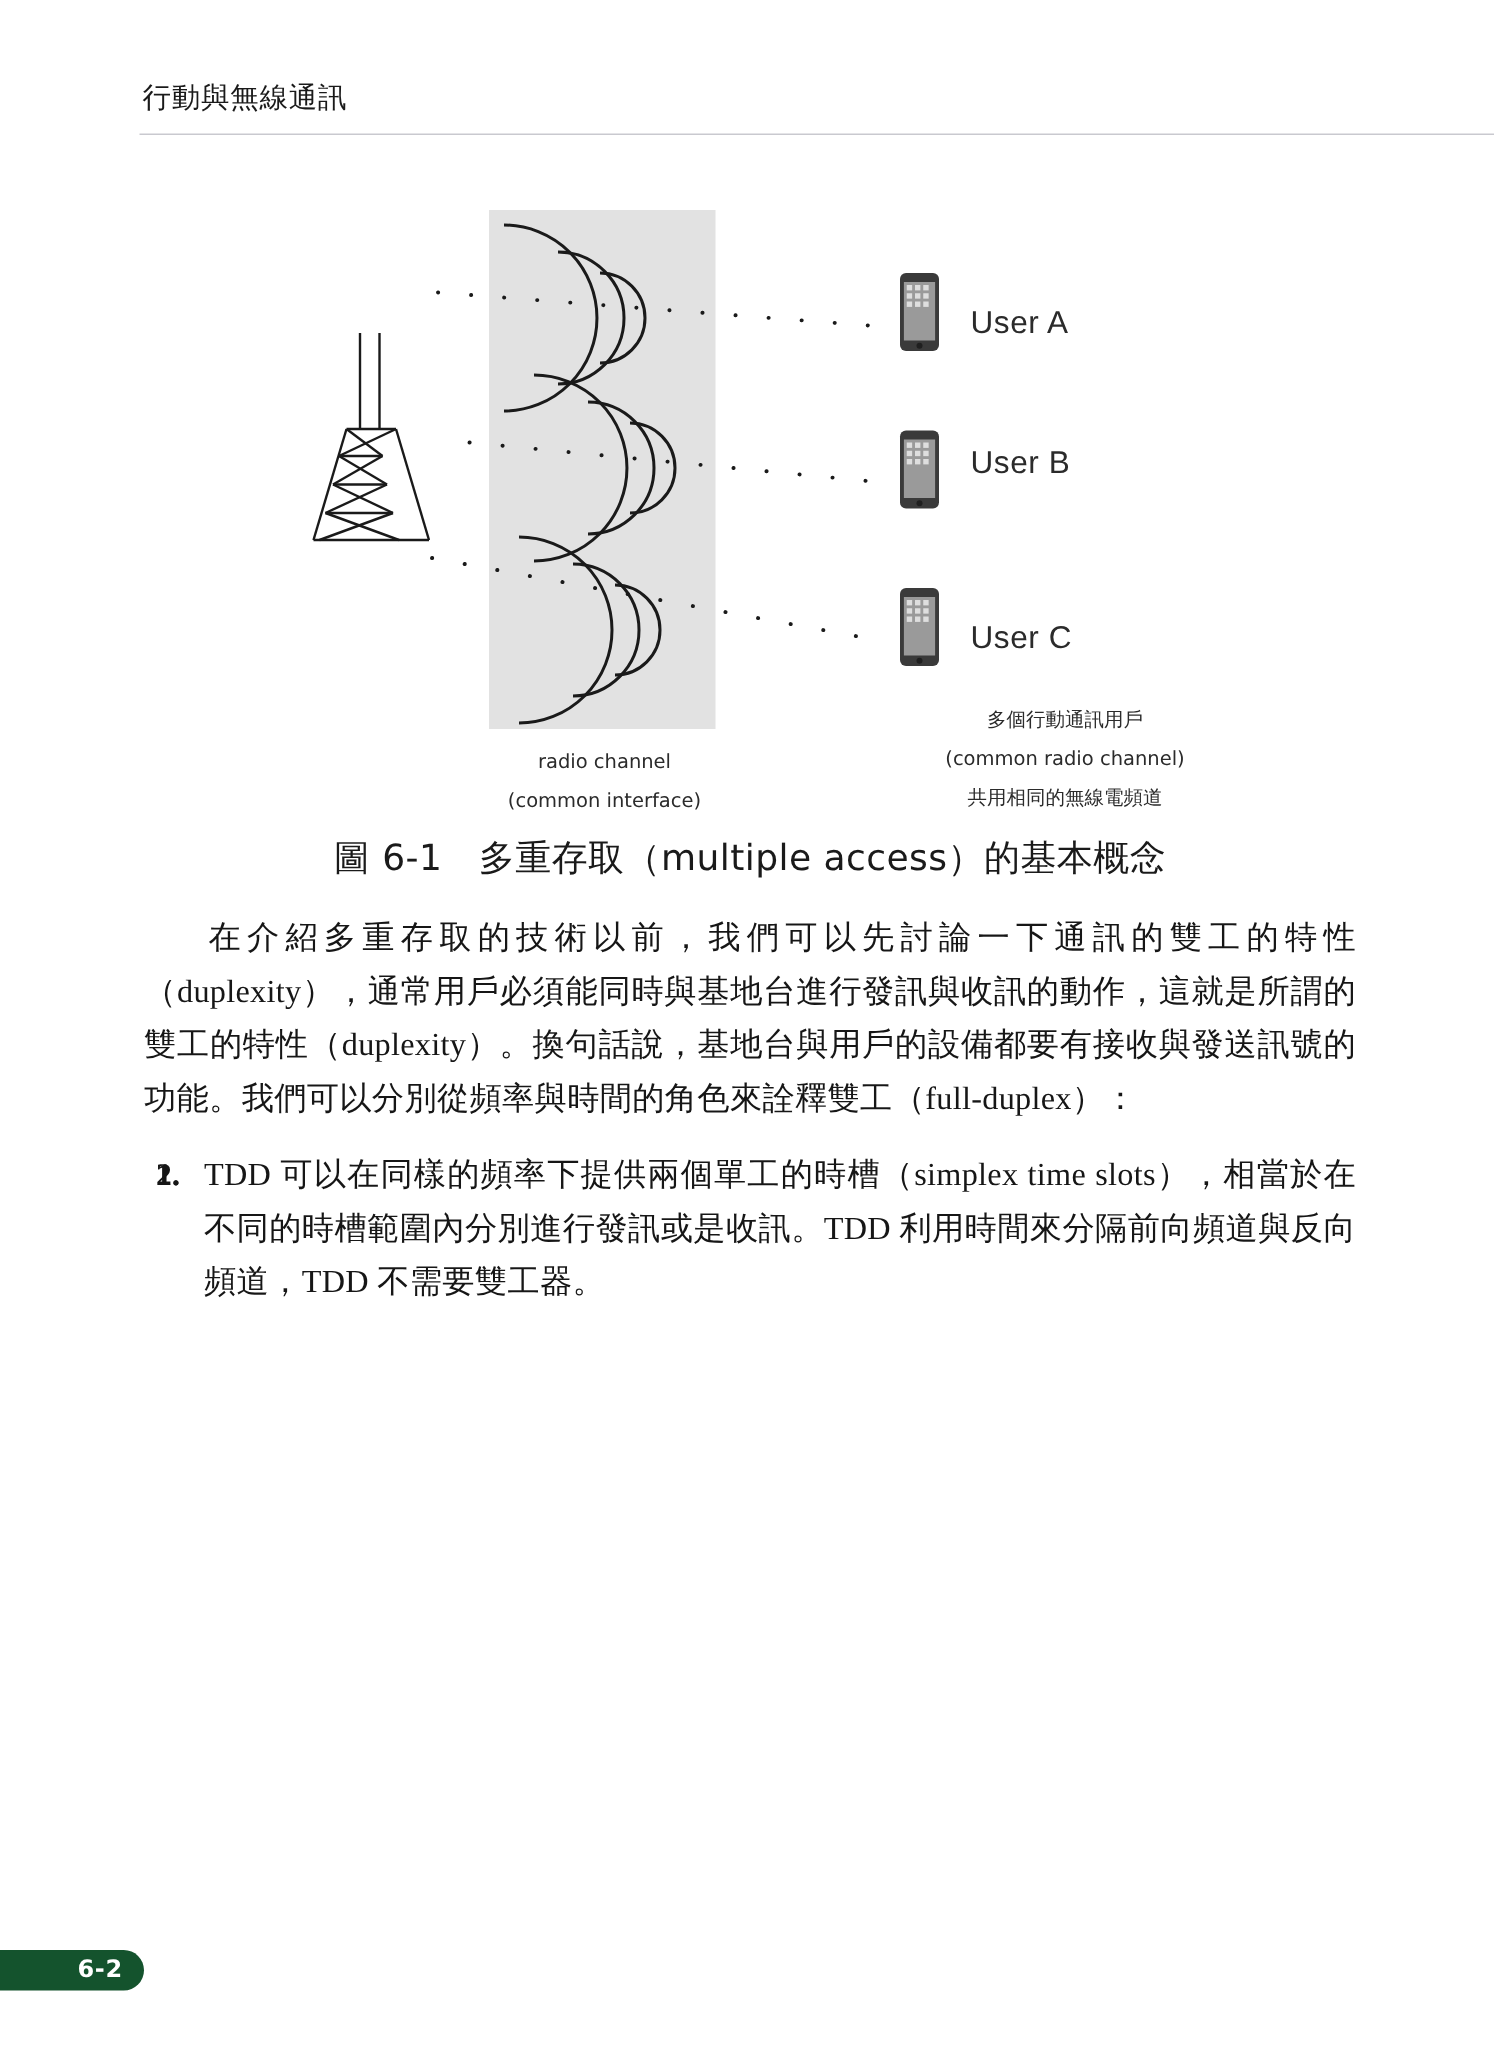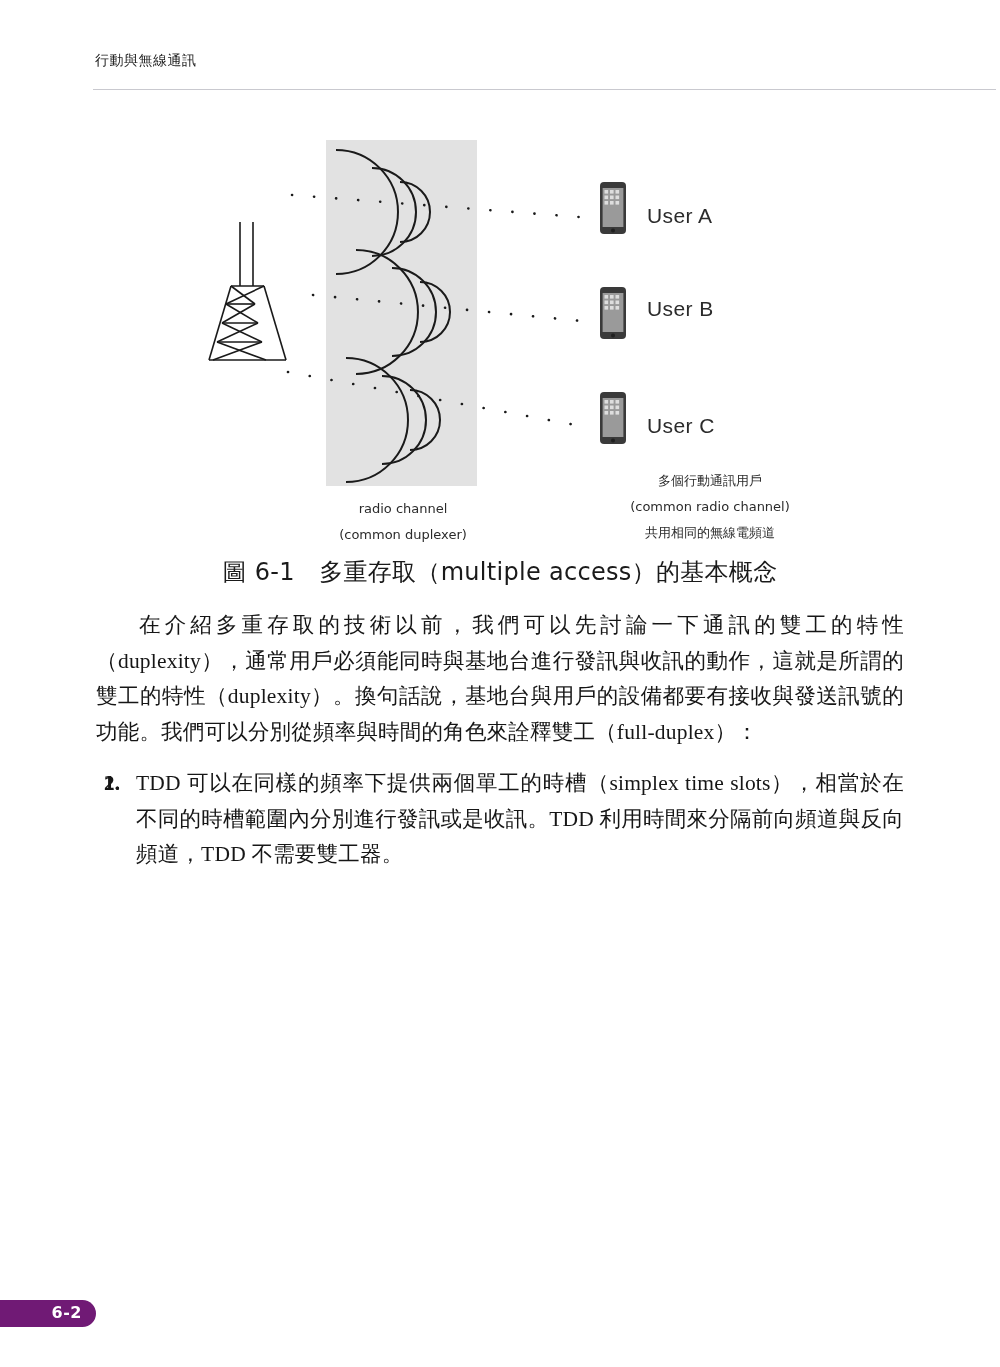--- a/index.html
+++ b/index.html
@@ -15,21 +15,21 @@
     font-family: "Liberation Serif", "DejaVu Serif", serif;
     color: #161616;
   }
 
   
   .page-header {
     position: absolute;
     left: 95px;
     top: 52px;
     font-family: Liberation Serif, serif;
-    font-size: 14px;
+    font-size: 19px;
     letter-spacing: 0.5px;
     color: #1a1a1a;
   }
   .header-rule {
     position: absolute;
     left: 93px;
     top: 89px;
     width: 903px;
     height: 1px;
     background: #c9c9cf;
@@ -121,21 +121,21 @@
     font-size: 21px;
   }
 
   
   .page-tab {
     position: absolute;
     left: 0;
     top: 1300px;
     width: 96px;
     height: 27px;
-    background: #701a75;
+    background: #14532d;
     border-top-right-radius: 14px;
     border-bottom-right-radius: 14px;
   }
   .page-tab span {
     position: absolute;
     right: 14px;
     top: 3px;
     color: #ffffff;
     font-family: "DejaVu Sans", "Liberation Sans", sans-serif;
     font-size: 16px;
@@ -261,21 +261,21 @@
       <circle cx="613" cy="330.5" r="2" fill="#1f1f1f"></circle>
     </g>
   </svg>
 
   <div class="fig-label user-label" style="left:647px; top:94px;">User A</div>
   <div class="fig-label user-label" style="left:647px; top:187px;">User B</div>
   <div class="fig-label user-label" style="left:647px; top:304px;">User C</div>
 
   <div class="chan-caption" style="left:258px; top:386px; width:290px;">
     <div>radio channel</div>
-    <div>(common duplexer)</div>
+    <div>(common interface)</div>
   </div>
 
   <div class="chan-caption" style="left:540px; top:358px; width:340px;">
     <div>多個行動通訊用戶</div>
     <div>(common radio channel)</div>
     <div>共用相同的無線電頻道</div>
   </div>
 </div>
 
 <div class="fig-caption">圖 6-1　多重存取（multiple access）的基本概念</div>

